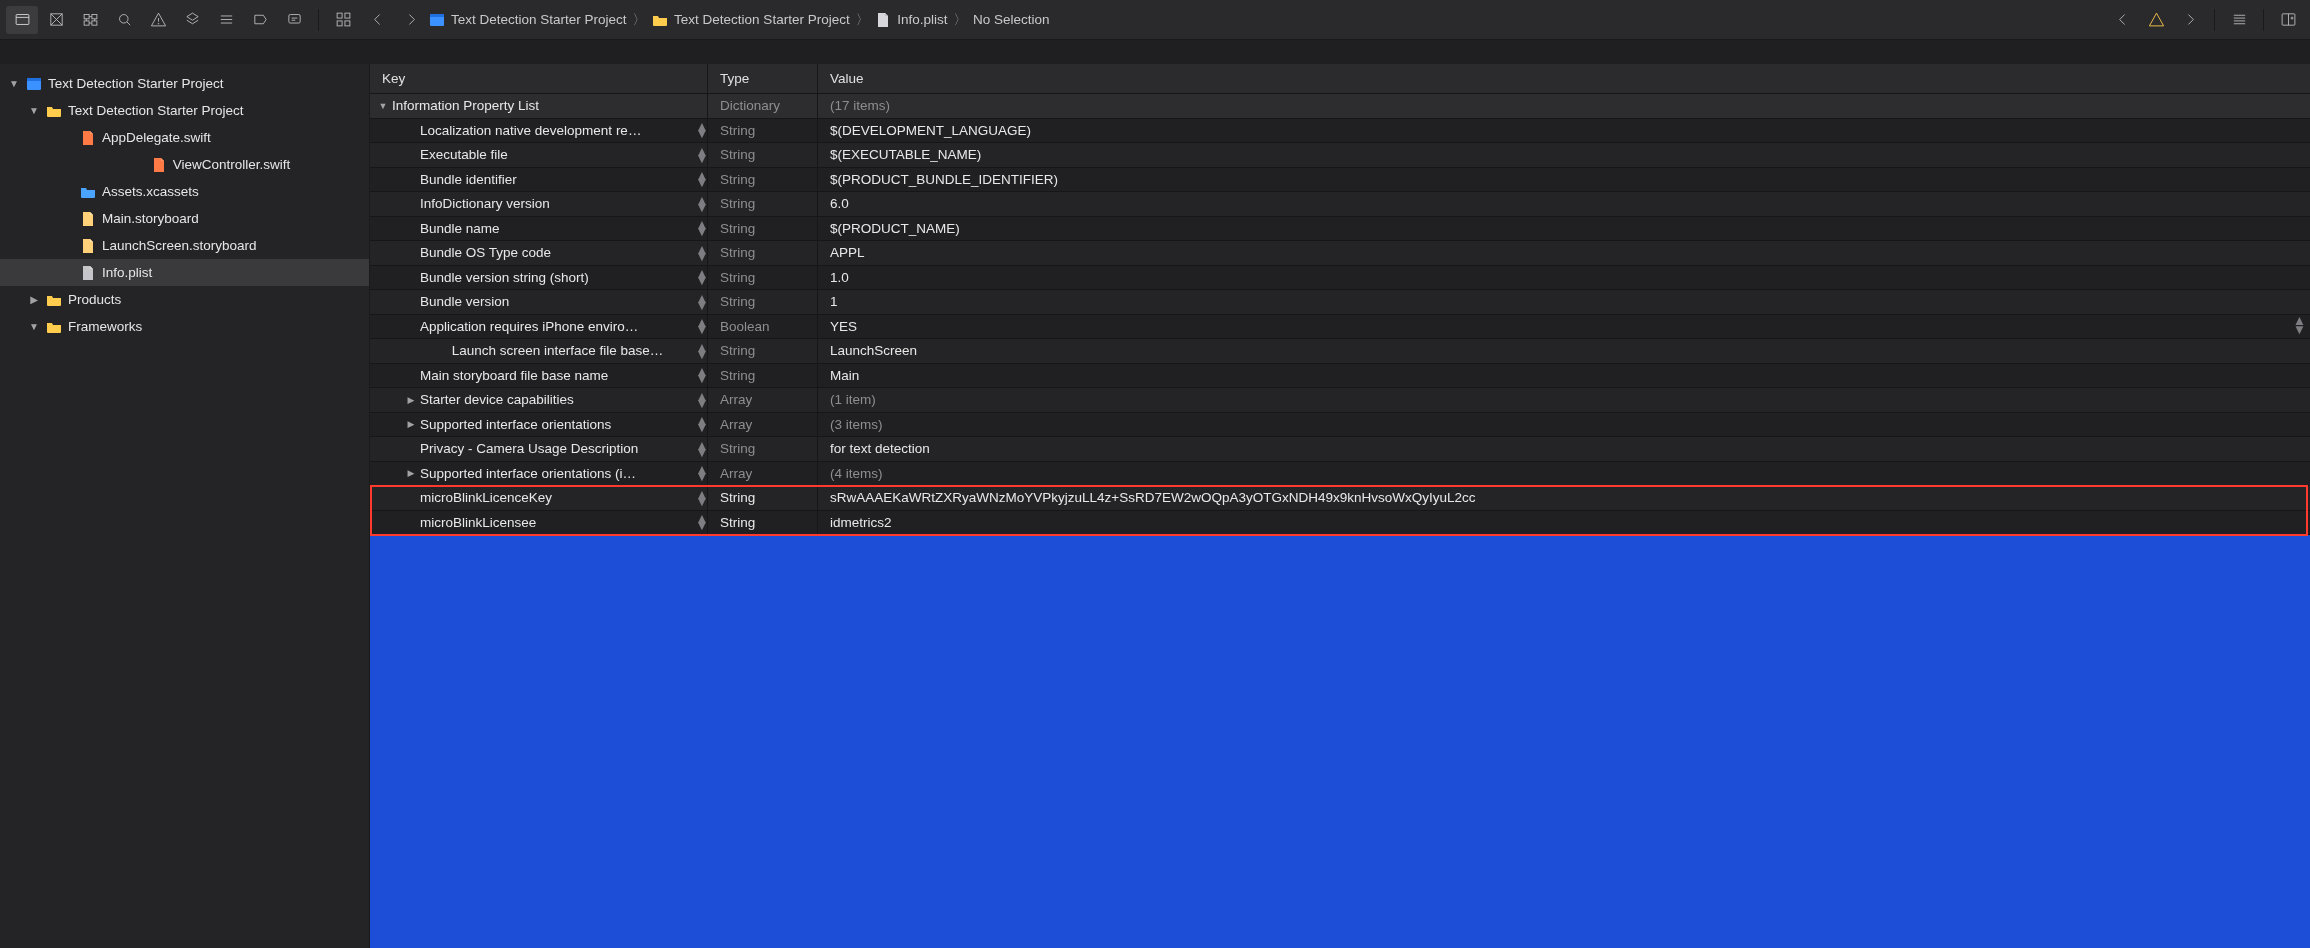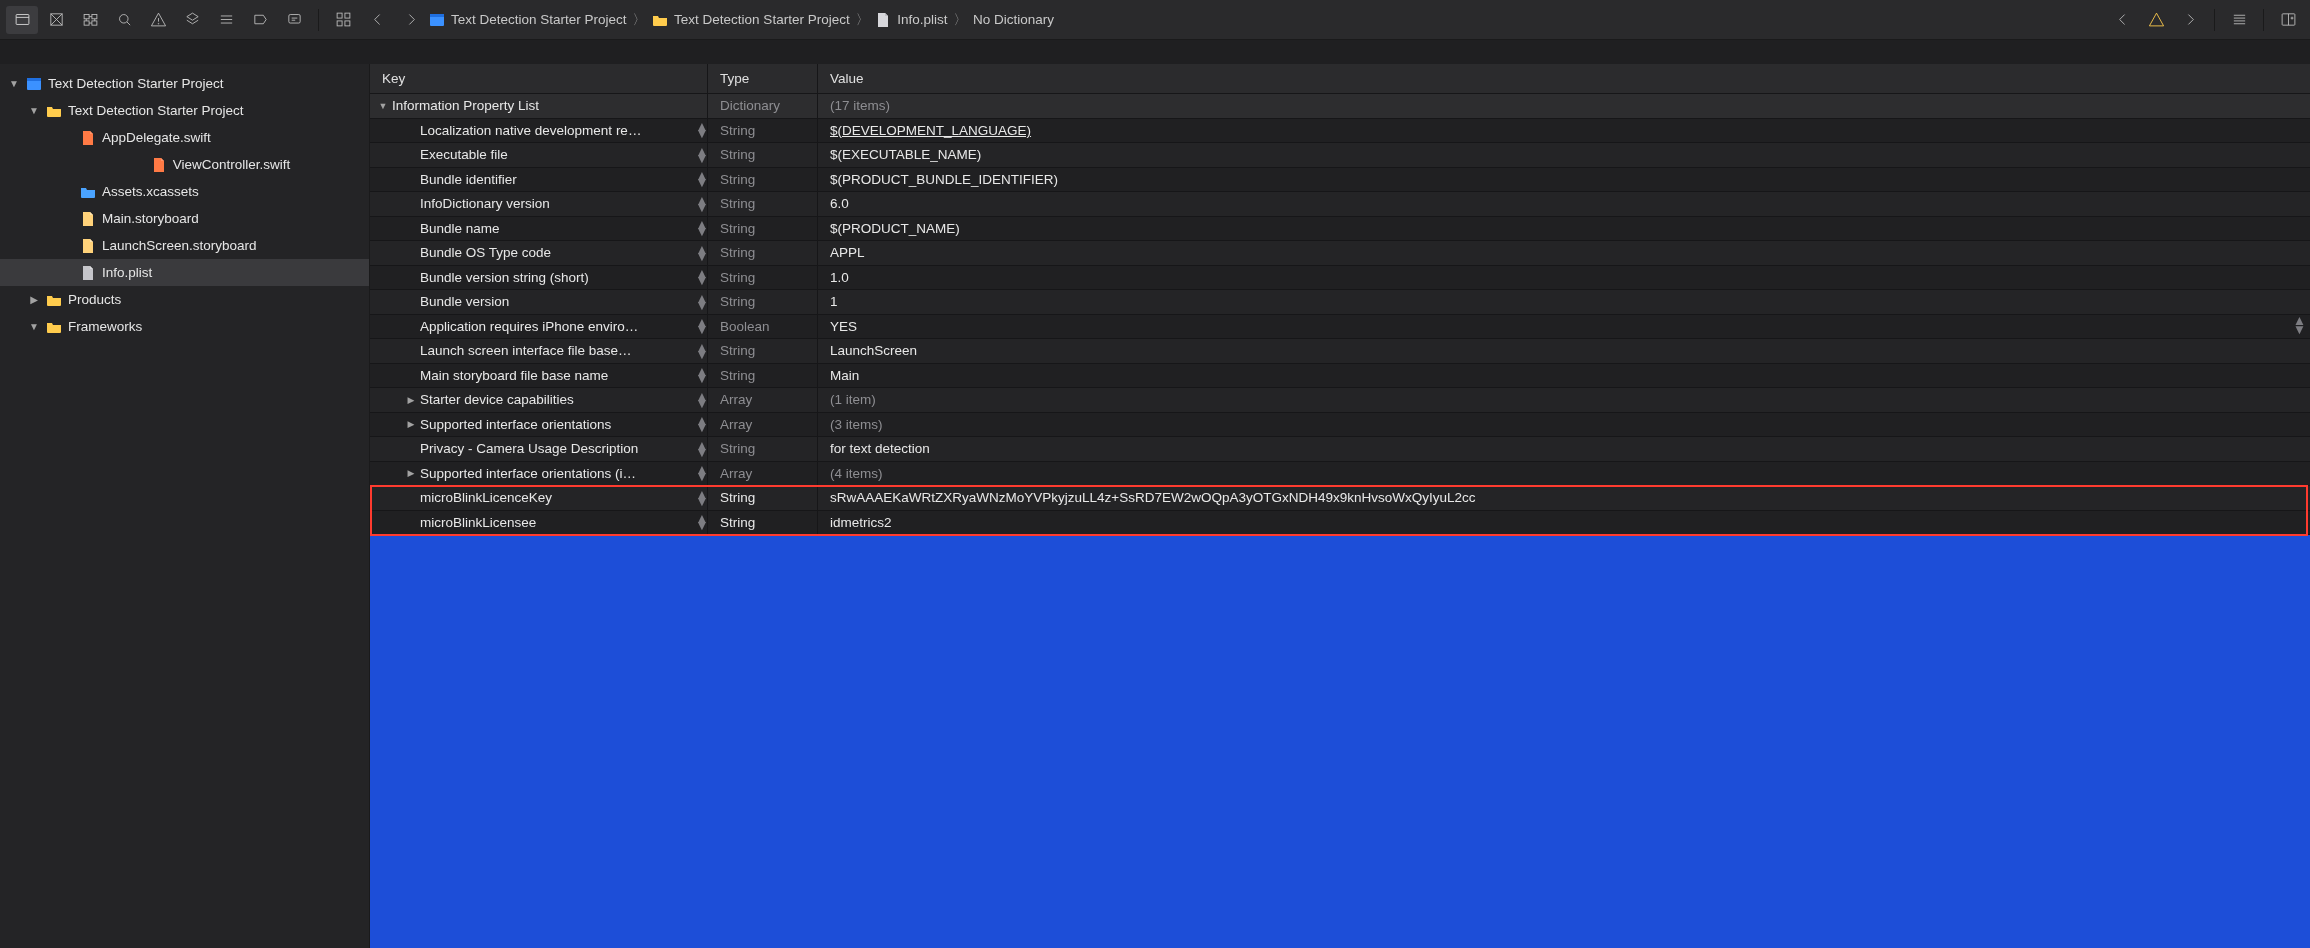--- a/index.html
+++ b/index.html
@@ -171,21 +171,21 @@
         <span class="ico gray-ico">
             <svg viewBox="0 0 16 16">
               <path d="M3 1h7l3 3v11H3z" fill="#d7d7db"></path>
               <path d="M10 1v3h3" fill="#bfbfc4"></path>
             </svg>
           </span>
         <span>Info.plist</span>
       </span>
       <span class="chev">〉</span>
       <span class="seg">
-        <span>No Dictionary</span>
+        <span>No Selection</span>
       </span>
     </div>
 
     <div class="spacer"></div>
 
     <div class="tb-btn">
         <svg viewBox="0 0 24 24">
           <path d="M15 5l-7 7 7 7"></path>
         </svg>
       </div>
@@ -355,21 +355,21 @@
                 <span class="key-tri hidden">▶</span>
                 <span>Localization native development re…</span>
                 <span class="stepper">
                   <span>▲</span>
                   <span>▼</span>
                 </span>
               </div>
               <div class="cell type">
                 <span>String</span>
               </div>
-              <div class="cell value" style="position: relative; text-decoration: underline;">
+              <div class="cell value" style="position: relative;">
                 <span>$(DEVELOPMENT_LANGUAGE)</span>
               </div>
             </div>
             <div class="plist-row">
               <div class="cell key" style="padding-left: 36px; position: relative;">
                 <span class="key-tri hidden">▶</span>
                 <span>Executable file</span>
                 <span class="stepper">
                   <span>▲</span>
                   <span>▼</span>
@@ -489,21 +489,21 @@
               </div>
               <div class="cell type">
                 <span>Boolean</span>
               </div>
               <div class="cell value" style="position: relative;">
                 <span>YES</span>
                 <span class="value-end-stepper"><span>▲</span><br><span>▼</span></span>
               </div>
             </div>
             <div class="plist-row">
-              <div class="cell key" style="padding-left: 36px; position: relative;">
+              <div class="cell key" style="padding-left: 36px; position: relative; justify-content: center;">
                 <span class="key-tri hidden">▶</span>
                 <span>Launch screen interface file base…</span>
                 <span class="stepper">
                   <span>▲</span>
                   <span>▼</span>
                 </span>
               </div>
               <div class="cell type">
                 <span>String</span>
               </div>

